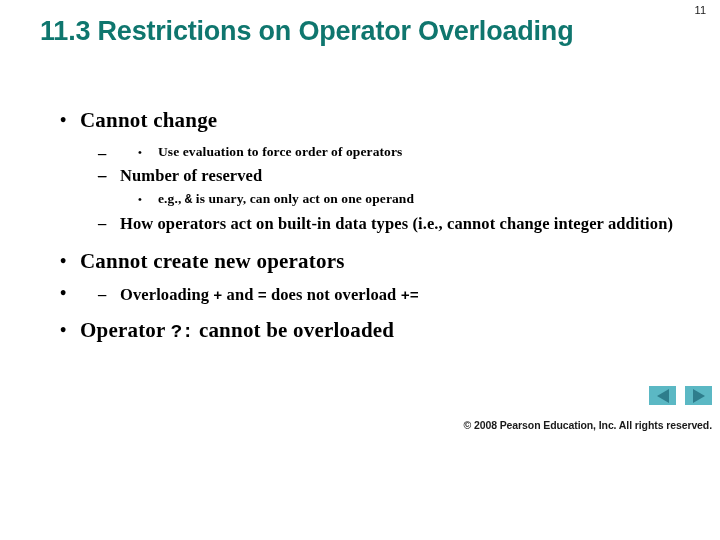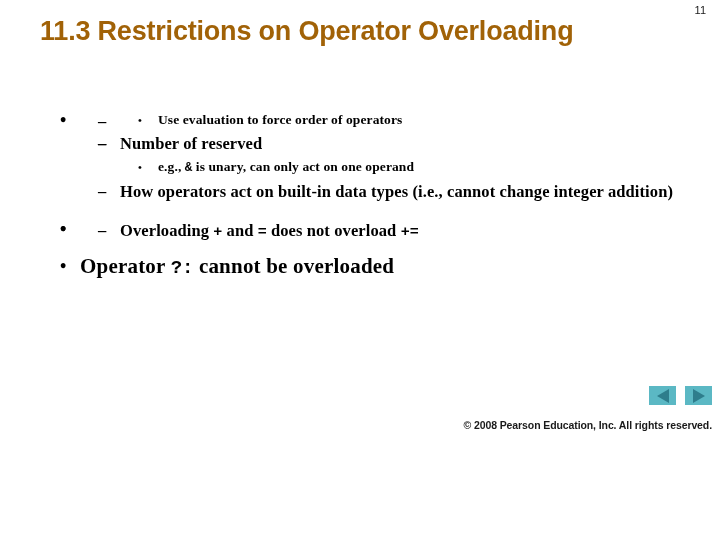--- a/index.html
+++ b/index.html
@@ -34,21 +34,21 @@
   
   .title {
     position: absolute;
     left: 40px;
     top: 12px;
     width: 560px;
     font-family: "Liberation Sans", sans-serif;
     font-weight: bold;
     font-size: 27px;
     line-height: 38px;
-    color: #a16207;
+    color: #0f766e;
     letter-spacing: -0.2px;
   }
 
   
   .body-block {
     position: absolute;
     left: 0px;
     top: 104px;
     width: 700px;
   }
@@ -163,21 +163,21 @@
 
 <div class="slide">
 
   <div class="page-number">11</div>
 
   <div class="title">11.3 Restrictions on Operator Overloading</div>
 
   <div class="body-block">
 
     <div class="line lvl1">
-      <span class="mark">•</span>
+      <span class="mark">•</span><span>Cannot change</span>
     </div>
 
     <div class="gap-sm"></div>
 
     <div class="line lvl2">
       <span class="mark">–</span>
     </div>
 
     <div class="line lvl3">
       <span class="mark">•</span><span>Use evaluation to force order of operators</span>
@@ -195,21 +195,21 @@
       <span class="mark">•</span><span>e.g., </span><span class="code">&amp;</span><span> is unary, can only act on one operand</span>
     </div>
 
     <div class="line lvl2">
       <span class="mark">–</span><span>How operators act on built-in data types (i.e., cannot change integer addition)</span>
     </div>
 
     <div class="gap-md"></div>
 
     <div class="line lvl1">
-      <span class="mark">•</span>
+      <span class="mark">•</span><span>Cannot create new operators</span>
     </div>
 
     <div class="line lvl1">
       <span class="mark">•</span>
     </div>
 
     <div class="gap-sm"></div>
 
     <div class="line lvl2">
       <span class="mark">–</span><span>Overloading </span><span class="code">+</span><span> and </span><span class="code">=</span><span> does not overload </span><span class="code">+=</span>

